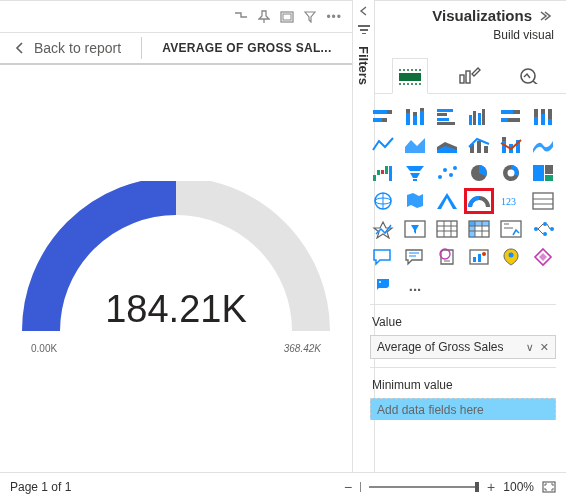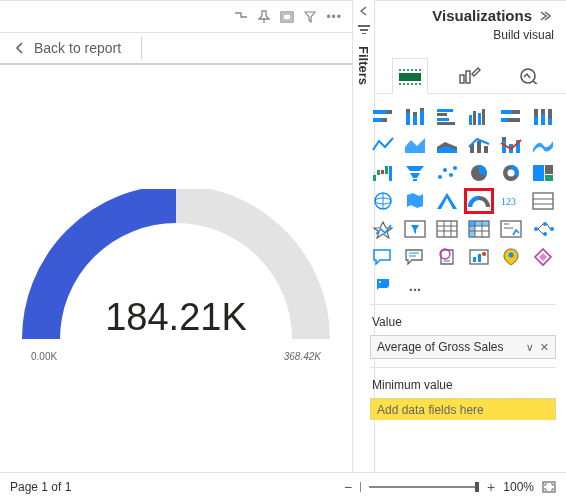--- a/index.html
+++ b/index.html
@@ -12,21 +12,21 @@
   .canvas-hdr { height: 33px; display: flex; align-items: center; padding: 0 10px; border-bottom: 1px solid #e1e1e1; border-top:1px solid #e1e1e1; gap: 6px; }
   .hdr-spacer { flex: 1; }
   .hdr-icons { display: flex; align-items: center; gap: 10px; color: #666; }
   .hdr-icons > * { cursor: pointer; }
   .subhdr { height: 32px; display: flex; align-items: center; padding: 0 14px; border-bottom: 2px solid #cfcfcf; gap:10px;}
   .back { display: flex; align-items: center; gap: 10px; color: #605e5c; font-size: 14px; cursor: pointer; }
   .divider { width:1px; height:22px; background:#cfcfcf; margin:0 10px;}
   .title { font-weight:600; font-size:12px; letter-spacing:0.3px; color:#323130; white-space:nowrap; overflow:hidden; text-overflow:ellipsis; flex:1;}
   .canvas-area { flex:1; position:relative; }
   
-  .gauge-wrap { position:absolute; left:0; right:0; top:124px; display:flex; flex-direction:column; align-items:center;}
+  .gauge-wrap { position:absolute; left:0; right:0; top:116px; display:flex; flex-direction:column; align-items:center;}
   .gauge { position:relative; width:310px; height:155px;}
   .gauge svg { width:100%; height:100%; }
   .gauge-center { position:absolute; bottom:5px; left:0; right:0; text-align:center; font-size:38px; font-weight:400; color:#252423;}
   .gauge-min, .gauge-max { position:absolute; bottom:-18px; font-size:10px; color:#666;text-align:center;}
   .gauge-min { left:10px;}
   .gauge-max { right:10px;font-style:italic;}
   
   .collapse-left { font-size:13px; color:#666; margin-bottom:8px; cursor:pointer;}
   .filters-label { writing-mode: vertical-rl; font-size:13px; font-weight:600; color:#323130; margin-top:6px;}
   .filters-icon { margin-bottom:6px; color:#666;}
@@ -43,21 +43,21 @@
   .viz-grid { display:grid; grid-template-columns: repeat(6, 26px); gap:6px 6px; }
   .viz-item { width:26px; height:22px; display:flex; align-items:center; justify-content:center; cursor:pointer; position:relative;}
   .viz-item svg { width:24px; height:20px;}
   .viz-item.highlight { outline:3px solid #E81123; outline-offset:-1px;}
   .viz-dots { font-size:15px; font-weight:700; color:#605e5c;}
   .section-hr { border:none; border-top:1px solid #e1e1e1; margin:8px 0;}
   .field-label { font-size:12px; padding:2px 2px 6px 2px; color:#323130;}
   .field-well { display:flex; align-items:center; border:1px solid #cfcfcf; background:#f7f7f7; font-size:12px; height:24px; padding:0 6px; gap:6px;}
   .field-well .txt{ flex:1; overflow:hidden; white-space:nowrap; text-overflow:ellipsis;}
   .field-well .chev, .field-well .x { color:#666; cursor:pointer; font-size:11px;}
-  .placeholder-well { border:1px dashed #cfcfcf; border-bottom:none; background:#fde047; height:22px; display:flex; align-items:center; padding:0 6px; color:#666; font-size:12px;}
+  .placeholder-well { border:1px dashed #cfcfcf; border-bottom:none; background:#7dd3fc; height:22px; display:flex; align-items:center; padding:0 6px; color:#666; font-size:12px;}
   
   .footer { height:28px; border-top:1px solid #e1e1e1; display:flex; align-items:center; padding:0 10px; gap:12px; font-size:12px; color:#323130;}
   .footer .spacer { flex:1;}
   .zoom { display:flex; align-items:center; gap:8px;}
   .zoom-line { width:110px; height:2px; background:#888; position:relative;}
   .zoom-handle { position:absolute; right:0; top:-4px; width:4px; height:10px; background:#555;}
   .zoom-btn{ font-size:14px; color:#555; cursor:pointer; user-select:none;}
   svg { display:block; }
 </style>
 </head>
@@ -94,20 +94,21 @@
       </div>
     </div>
     <div class="subhdr">
       <div class="back">
         <svg width="10" height="14" viewBox="0 0 10 14">
             <path d="M8 2 L3 7 L8 12" stroke="#605e5c" stroke-width="1.6" fill="none"></path>
           </svg>
         <span>Back to report</span>
       </div>
       <div class="divider"></div>
+      <div class="title">AVERAGE OF GROSS SAL...</div>
     </div>
     <div class="canvas-area">
       <div class="gauge-wrap">
         <div class="gauge">
           <svg viewBox="0 0 310 155">
             <path d="M 20 150 A 135 135 0 0 1 290 150" stroke="#e3e3e3" stroke-width="38" fill="none"></path>
             <path d="M 20 150 A 135 135 0 0 1 155 15" stroke="#3b5bd6" stroke-width="38" fill="none"></path>
           </svg>
           <div class="gauge-center">184.21K</div>
           <div class="gauge-min">0.00K</div>

